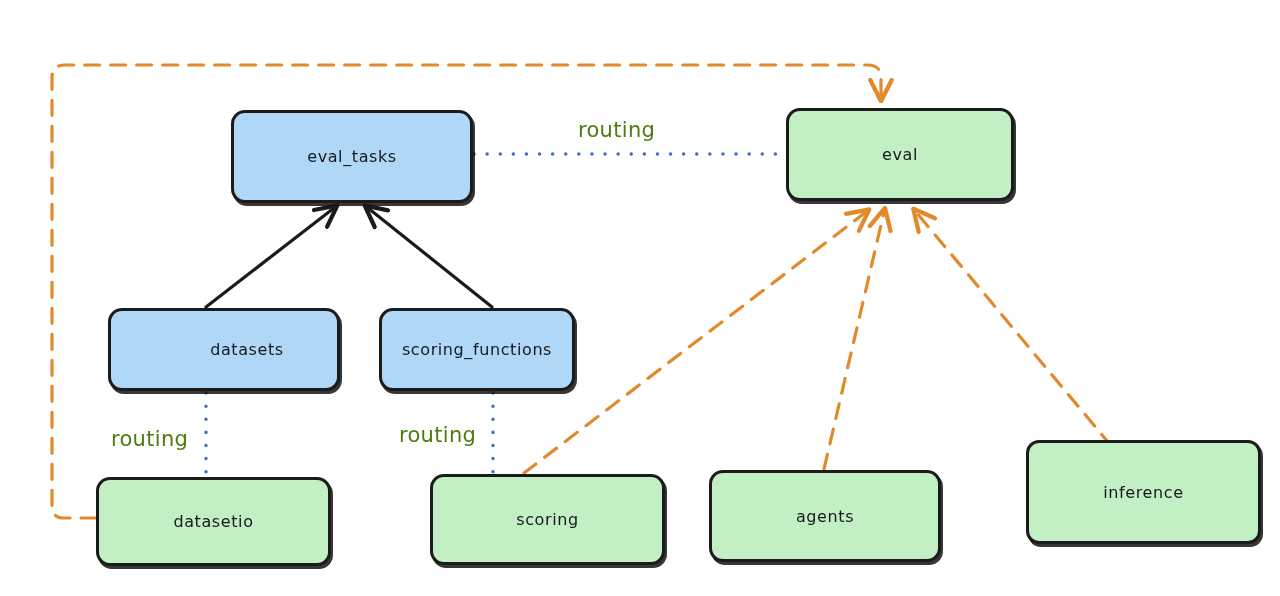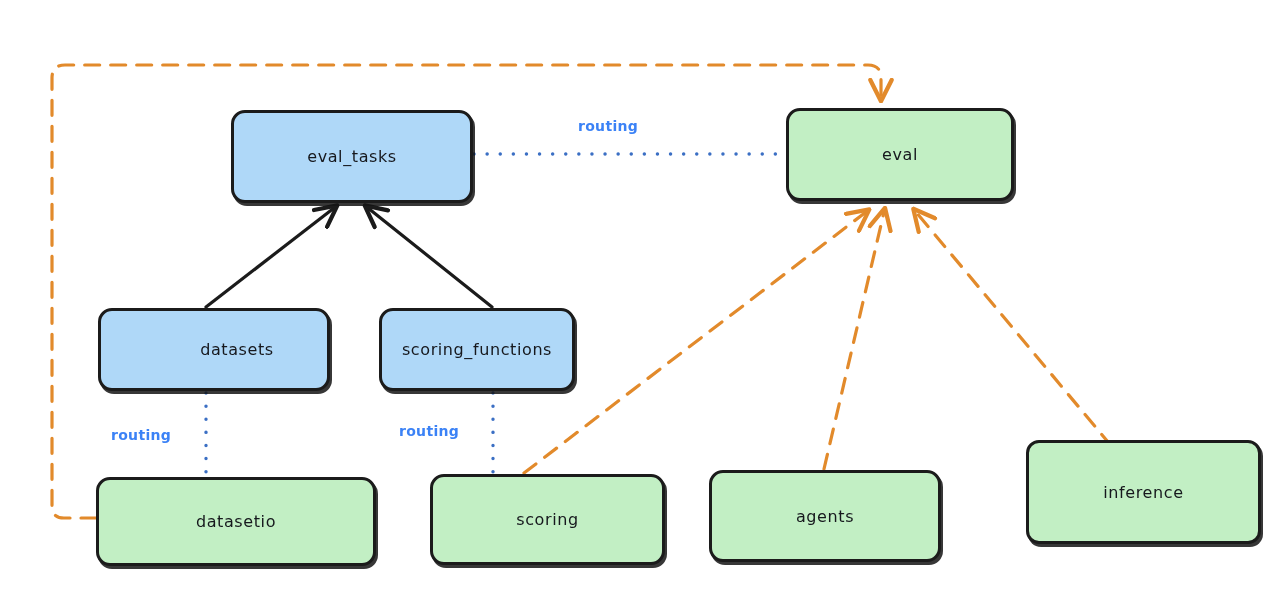--- a/index.html
+++ b/index.html
@@ -41,25 +41,24 @@
     letter-spacing: 0.6px;
     color: #16181d;
     white-space: nowrap;
   }
   .node.blue  { background: #AFD8F8; }
   .node.green { background: #C2EFC4; }
 
   .edge-label {
     position: absolute;
     font-family: "DejaVu Sans", sans-serif;
-    font-size: 14px;
-    color: #3b82f6;
+    font-size: 21px;
+    color: #4d7c0f;
     white-space: nowrap;
     letter-spacing: 0.3px;
-    font-weight: bold;
   }
 </style>
 </head>
 <body>
 
 <div id="canvas">
 
   <svg id="edge-layer" viewBox="0 0 1280 596">
     <defs>
       <marker id="arrow-black" viewBox="0 0 12 12" refX="9" refY="6" markerWidth="8" markerHeight="8" orient="auto-start-reverse">
@@ -90,29 +89,29 @@
   </svg>
 
   <div class="node blue" style="left:231px; top:110px; width:242px; height:93px;">
     <span class="node-label">eval_tasks</span>
   </div>
 
   <div class="node green" style="left:786px; top:108px; width:228px; height:93px;">
     <span class="node-label">eval</span>
   </div>
 
-  <div class="node blue" style="left:98px; top:308px; width:232px; height:83px;padding-left:46px;">
+  <div class="node blue" style="left:108px; top:308px; width:232px; height:83px;padding-left:46px;">
     <span class="node-label">datasets</span>
   </div>
 
   <div class="node blue" style="left:379px; top:308px; width:196px; height:83px;">
     <span class="node-label">scoring_functions</span>
   </div>
 
-  <div class="node green" style="left:96px; top:477px; width:280px; height:89px;">
+  <div class="node green" style="left:96px; top:477px; width:235px; height:89px;">
     <span class="node-label">datasetio</span>
   </div>
 
   <div class="node green" style="left:386px; top:474px; width:235px; height:91px;margin-left:44px;">
     <span class="node-label">scoring</span>
   </div>
 
   <div class="node green" style="left:709px; top:470px; width:232px; height:92px;align-items:center;">
     <span class="node-label">agents</span>
   </div>

